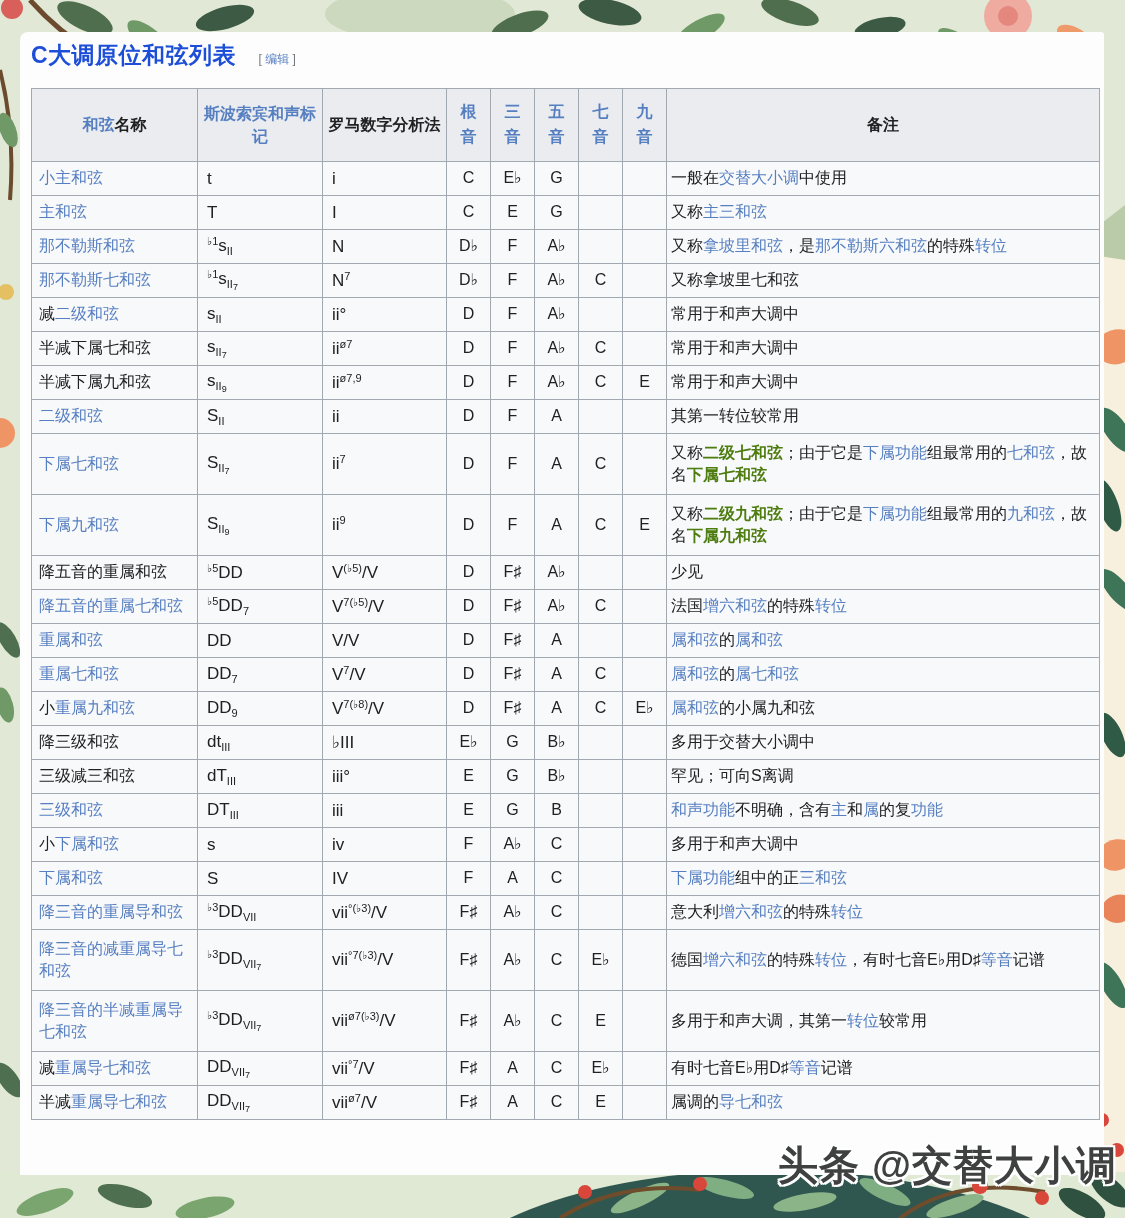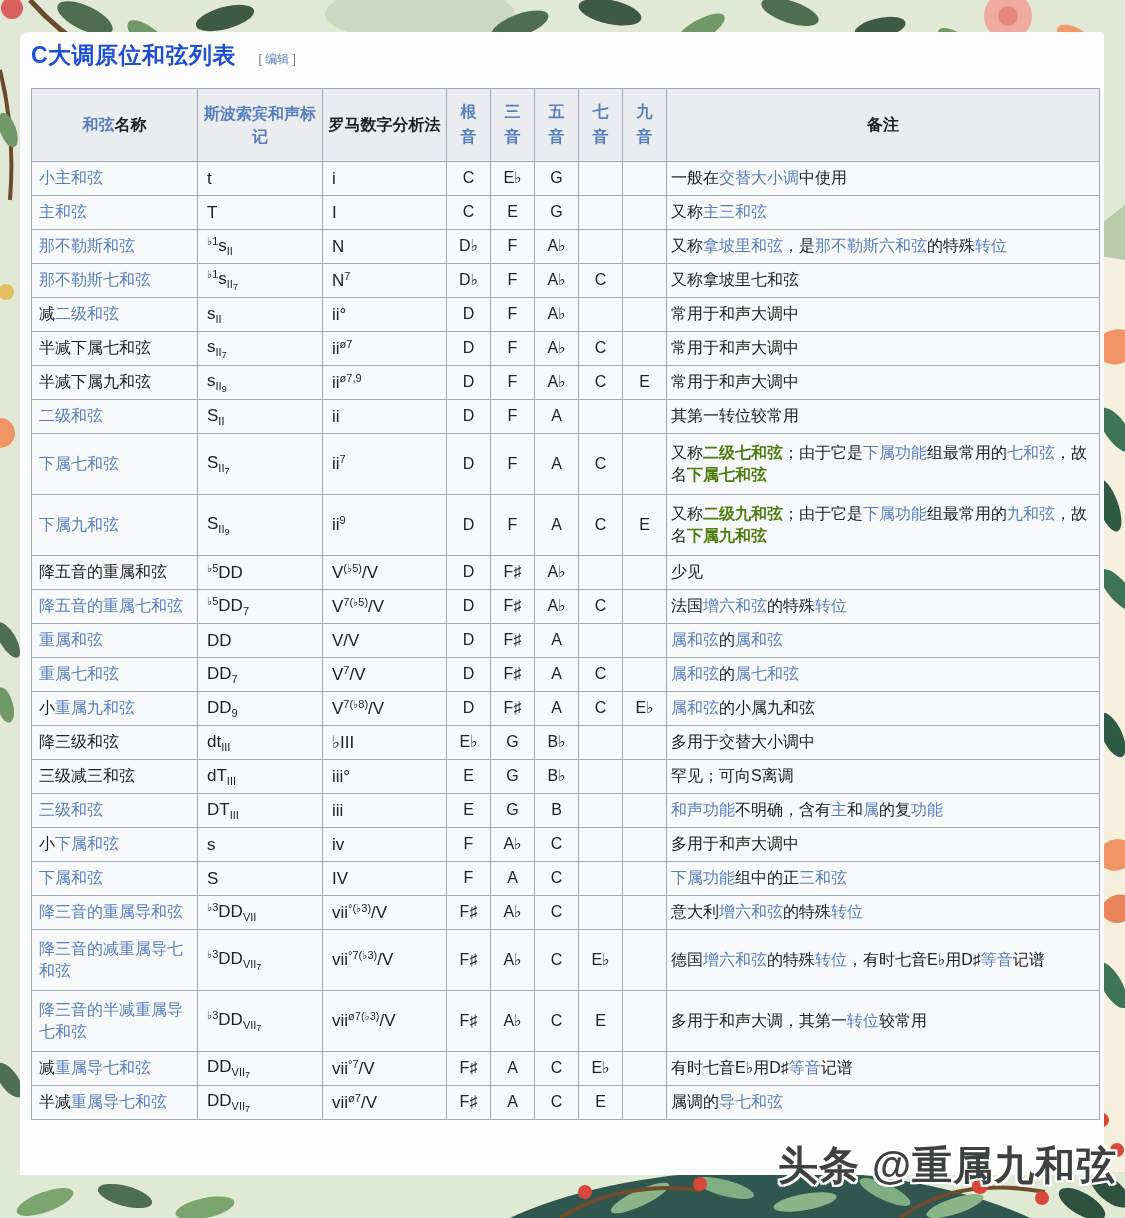--- a/index.html
+++ b/index.html
@@ -418,13 +418,13 @@
           <td class="c-tone">A</td>
           <td class="c-tone">C</td>
           <td class="c-tone">E</td>
           <td class="c-tone"></td>
           <td class="c-note"><span class="s-p">属调的</span><span class="s-l">导七和弦</span></td>
         </tr>
       </tbody>
   </table>
 </div>
 
-<div class="watermark">头条 @重属九和弦</div>
+<div class="watermark">头条 @交替大小调</div>
 
 </body></html>

